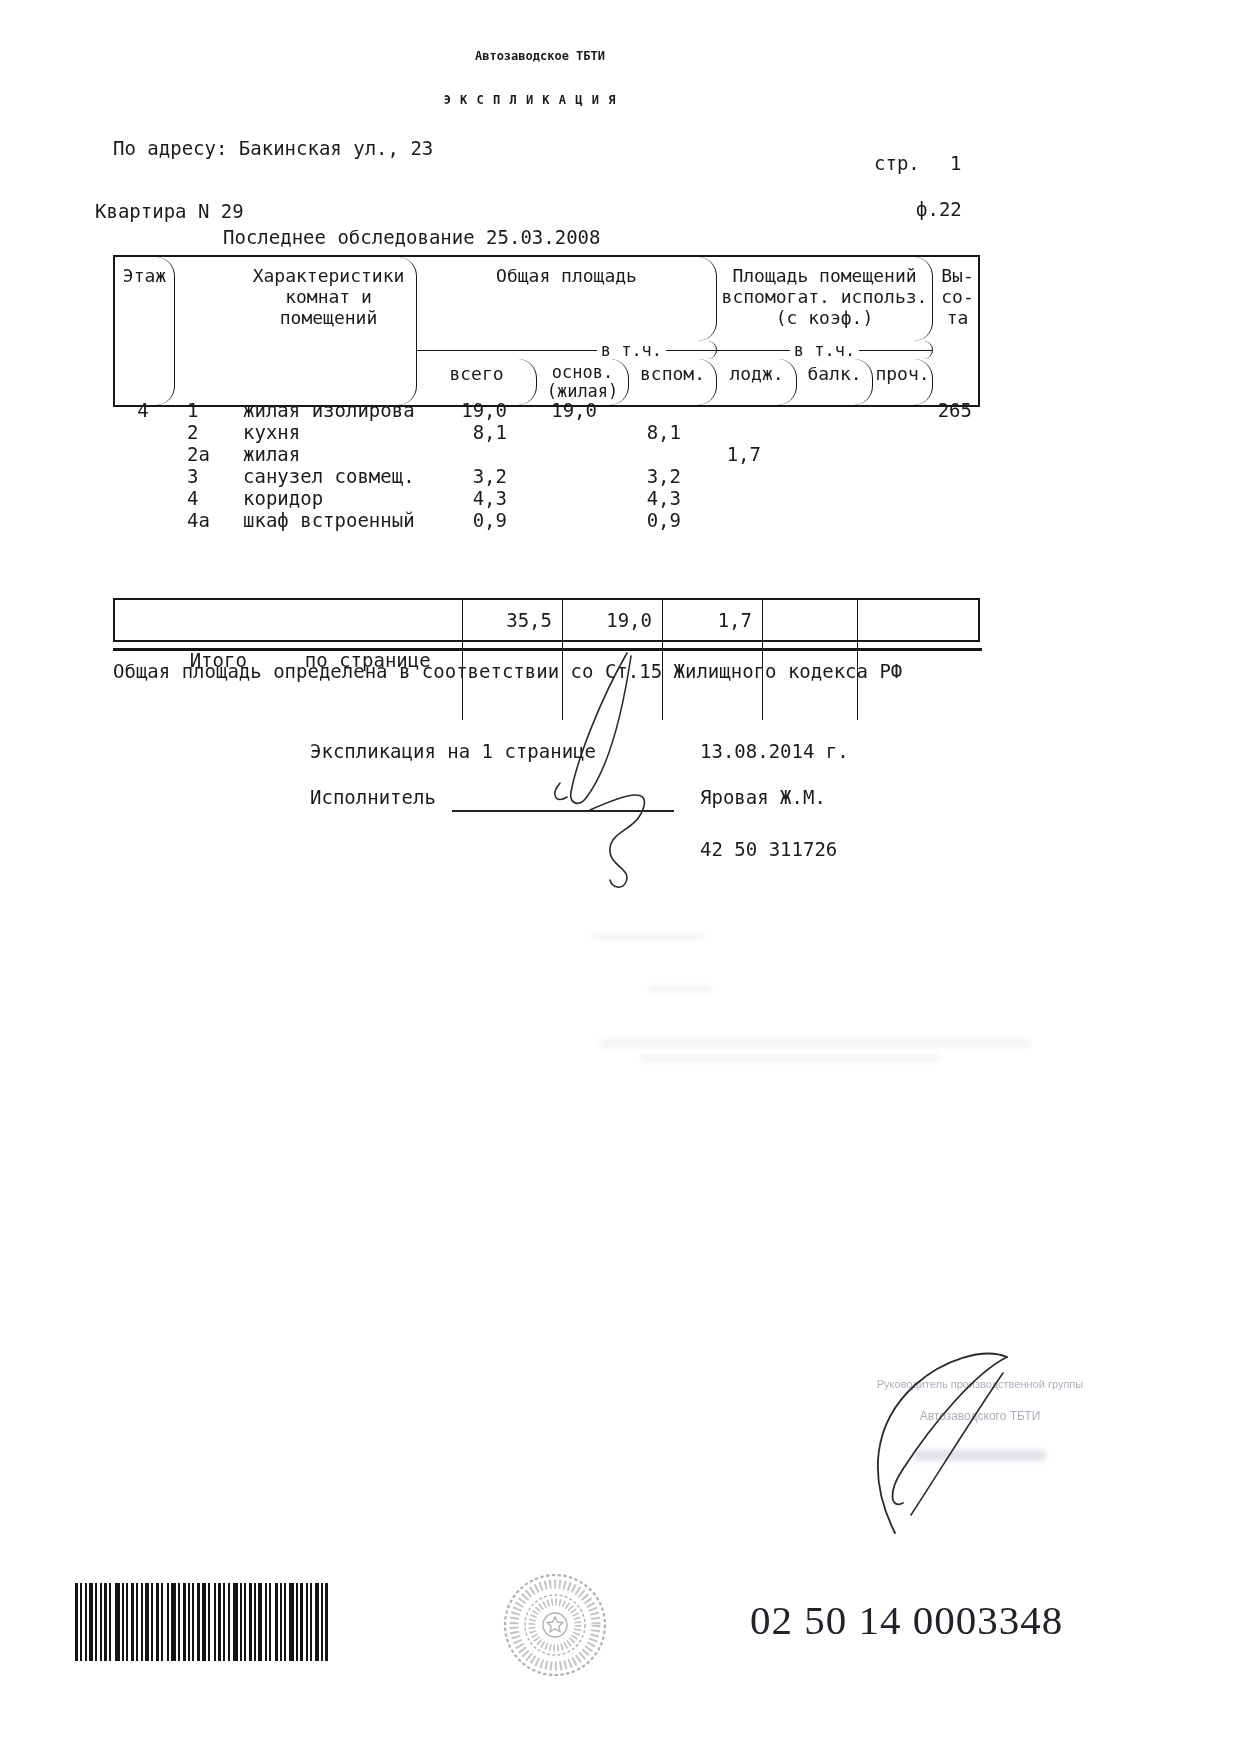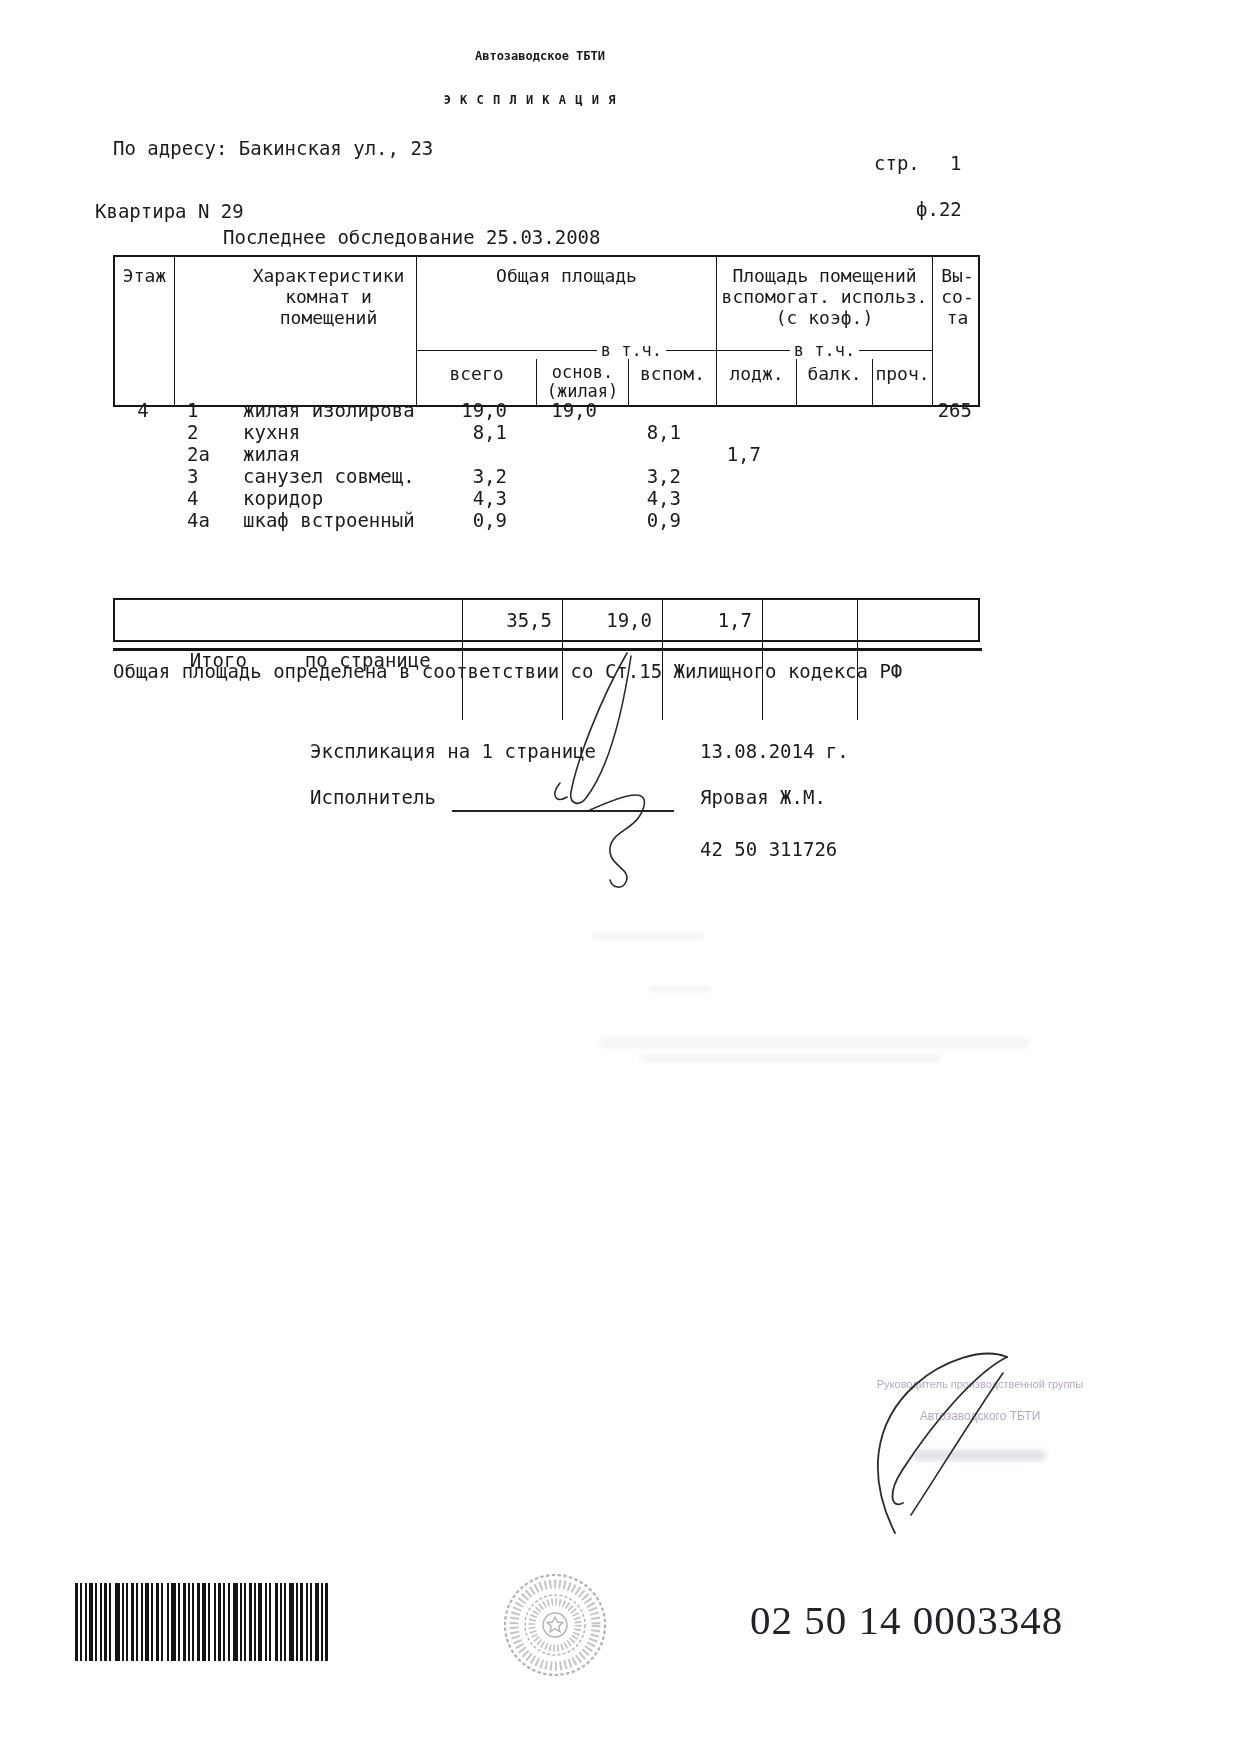--- a/index.html
+++ b/index.html
@@ -24,21 +24,21 @@
 
   
   .grid-cols{display:grid;grid-template-columns:60px 66px 176px 120px 92px 88px 80px 76px 60px 49px;}
   .thead{
     top:255px;left:113px;width:867px;box-sizing:border-box;
     border:2px solid #161616;
     grid-template-rows:84px 18px 46px;
     font-size:18px;line-height:21px;
   }
   .thead > div{box-sizing:border-box;}
-  .hc{border-right:1.5px solid #161616;}
+  .hc{border-right:1.5px solid #161616;border-radius:19px;}
   .cell-pad{padding-top:8px;text-align:center;white-space:pre-line;}
   .h-floor{grid-column:1;grid-row:1/4;}
   .h-room{grid-column:2;grid-row:1/4;}
   .h-char{grid-column:3;grid-row:1/4;}
   .h-total{grid-column:4/7;grid-row:1;}
   .h-aux{grid-column:7/10;grid-row:1;}
   .h-height{grid-column:10;grid-row:1/4;padding-top:8px;text-align:center;white-space:pre-line;}
   .vtch{display:flex;align-items:center;font-size:17px;}
   .vtch span{padding:0 4px;white-space:pre;}
   .vtch::before,.vtch::after{content:"";border-top:1.5px solid #161616;height:0;}

